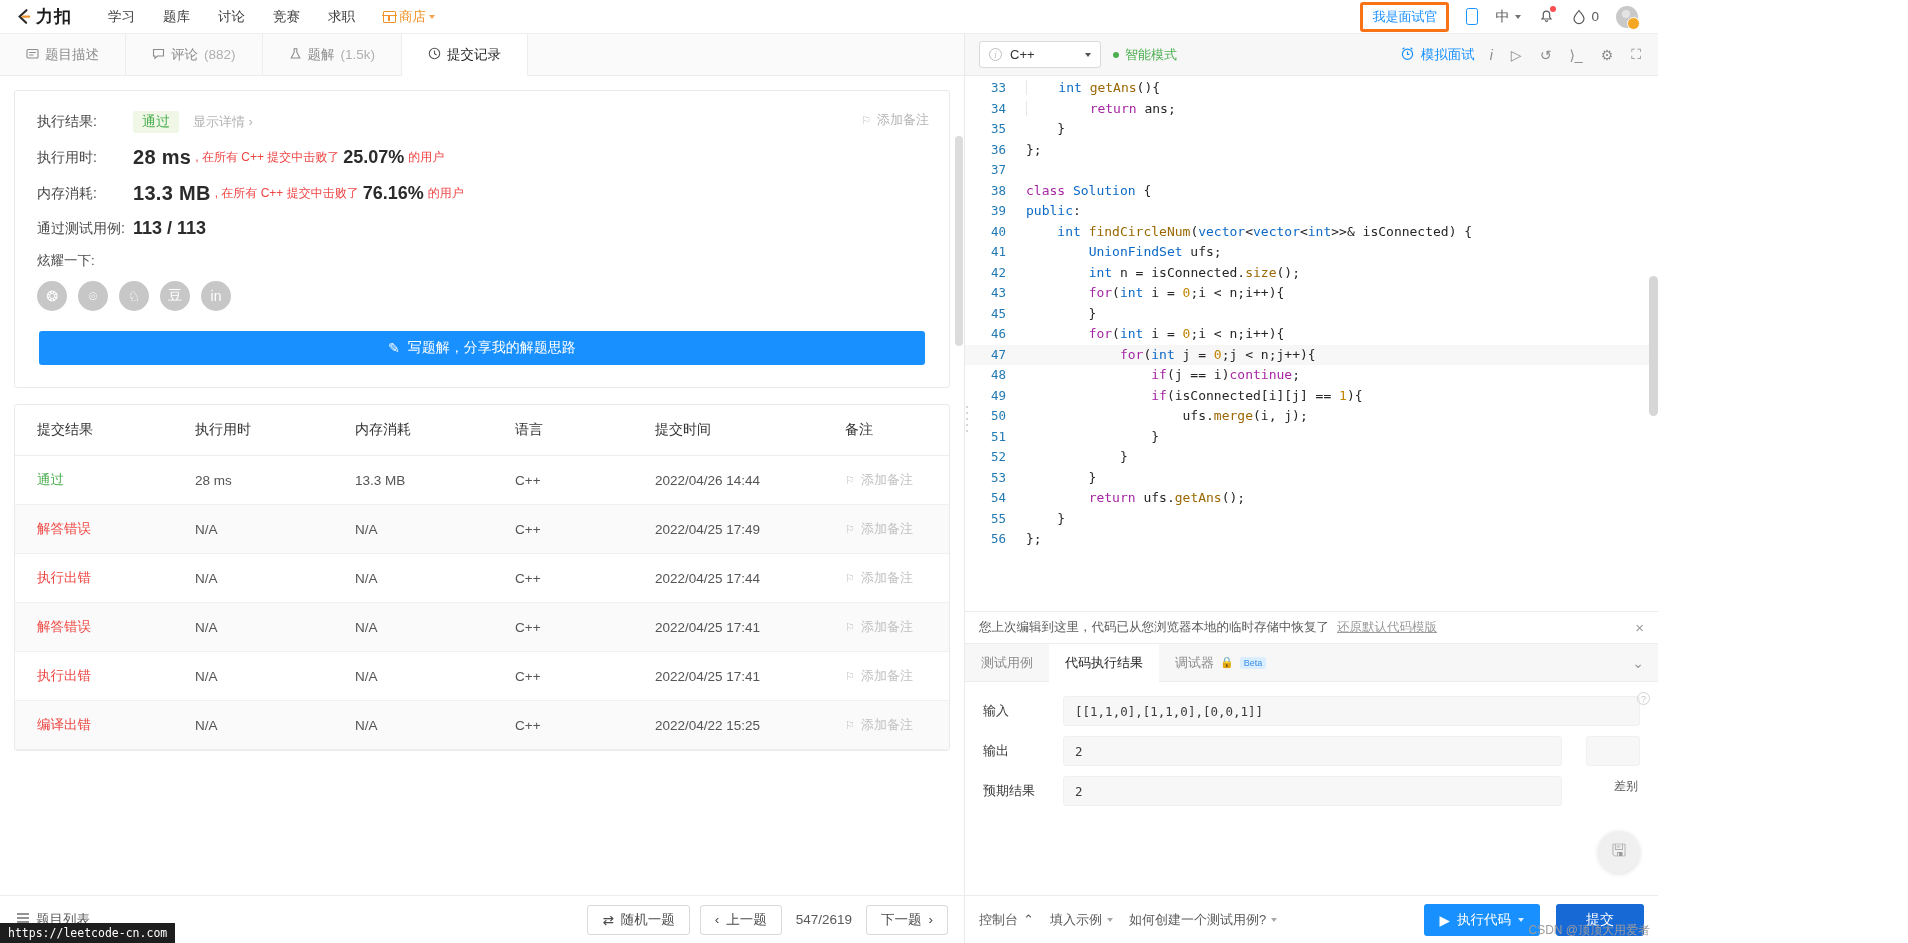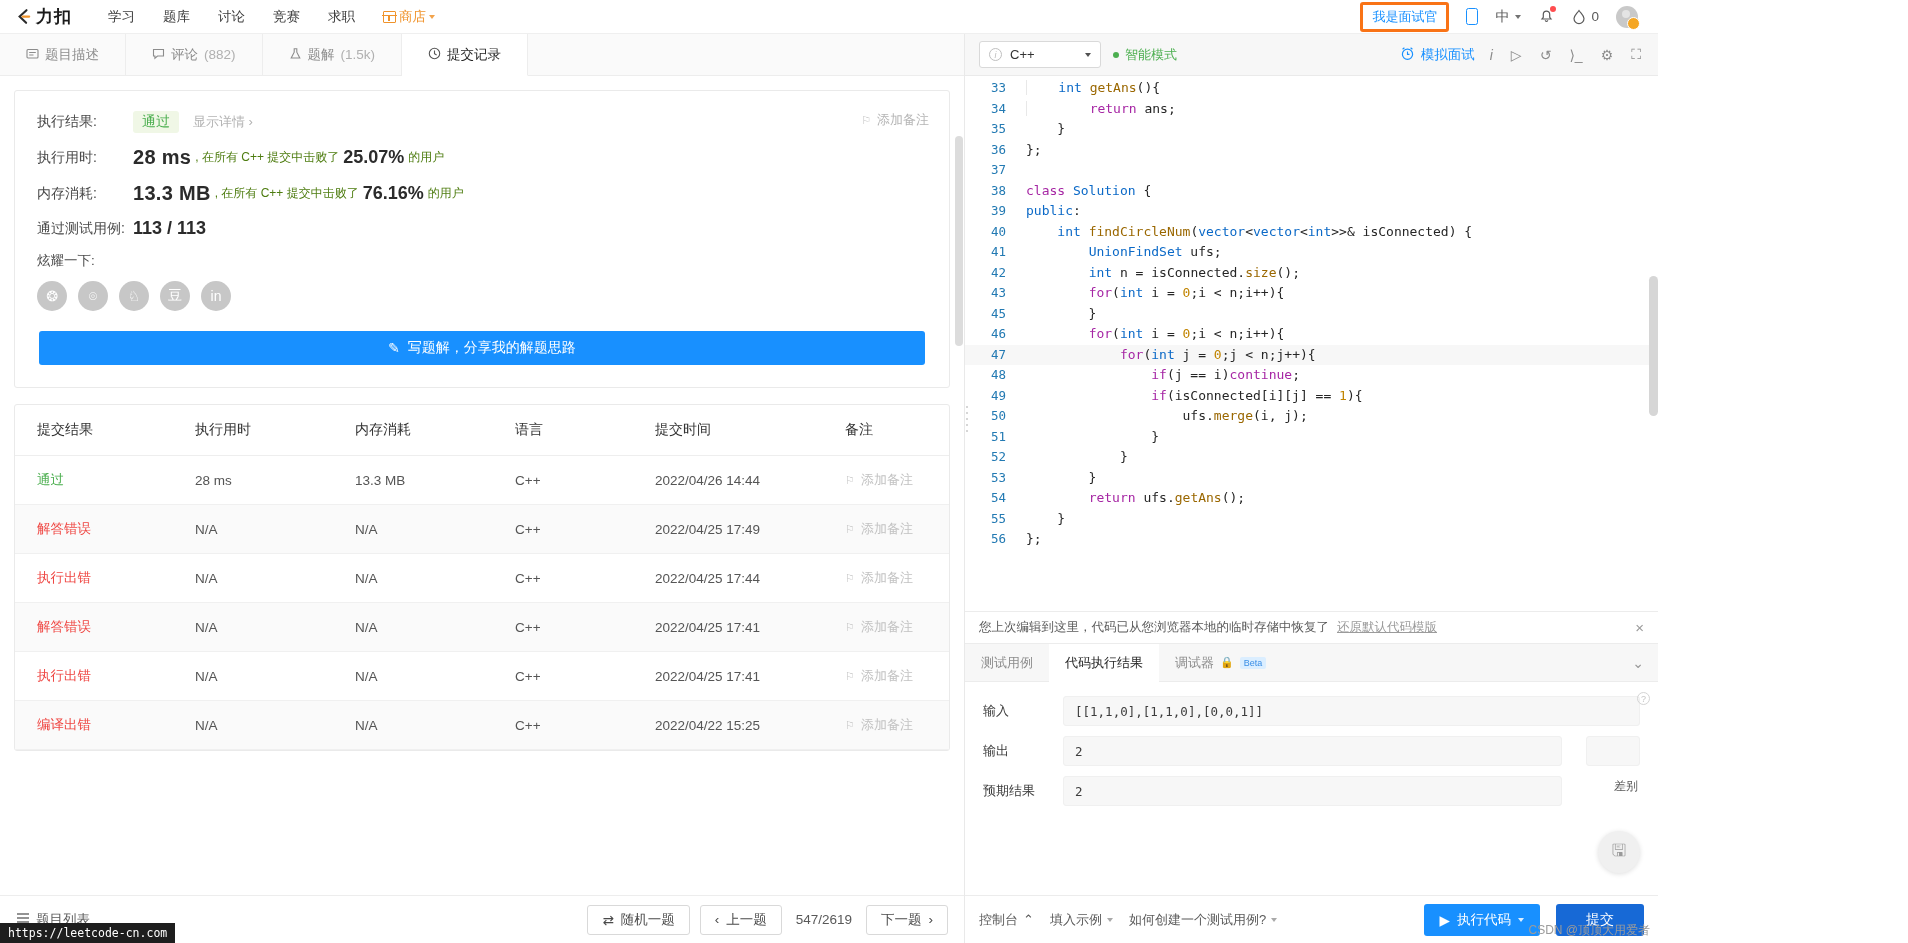--- a/index.html
+++ b/index.html
@@ -64,21 +64,21 @@
     border: 1px solid #eaeaea; border-radius: 3px; background: #fff; margin-bottom: 16px;
   }
   .result-card { padding: 20px 22px 22px 22px; position: relative; }
   .res-row { display: flex; align-items: center; margin-bottom: 13px; }
   .res-label { color: #4a4a4a; font-size: 14px; width: 96px; flex: 0 0 96px; }
   .badge-pass {
     background: #f0f7e6; color: #4caf50; font-size: 14px; padding: 2px 9px; border-radius: 3px; font-weight: 500;
   }
   .link-muted { color: #b3b3b3; font-size: 13px; margin-left: 14px; cursor: pointer; }
   .big-num { font-size: 20px; font-weight: 600; color: #2b2b2b; letter-spacing: .3px; }
-  .sm-text { font-size: 12px; color: #4d7c0f; margin: 0 4px; }
+  .sm-text { font-size: 12px; color: #ef4444; margin: 0 4px; }
   .pct { font-size: 18px; font-weight: 600; color: #2b2b2b; }
   .cases { font-size: 18px; font-weight: 600; color: #2b2b2b; }
   .note-btn {
     position: absolute; right: 20px; top: 20px; display: flex; align-items: center; gap: 6px;
     color: #b5b5b5; font-size: 13px; cursor: pointer;
   }
   .share-label { color: #4a4a4a; font-size: 13.5px; margin: 4px 0 11px 0; }
   .share-row { display: flex; gap: 11px; margin-bottom: 20px; }
   .share-ico {
     width: 30px; height: 30px; border-radius: 50%; background: #c7c7c7; color: #fff;

